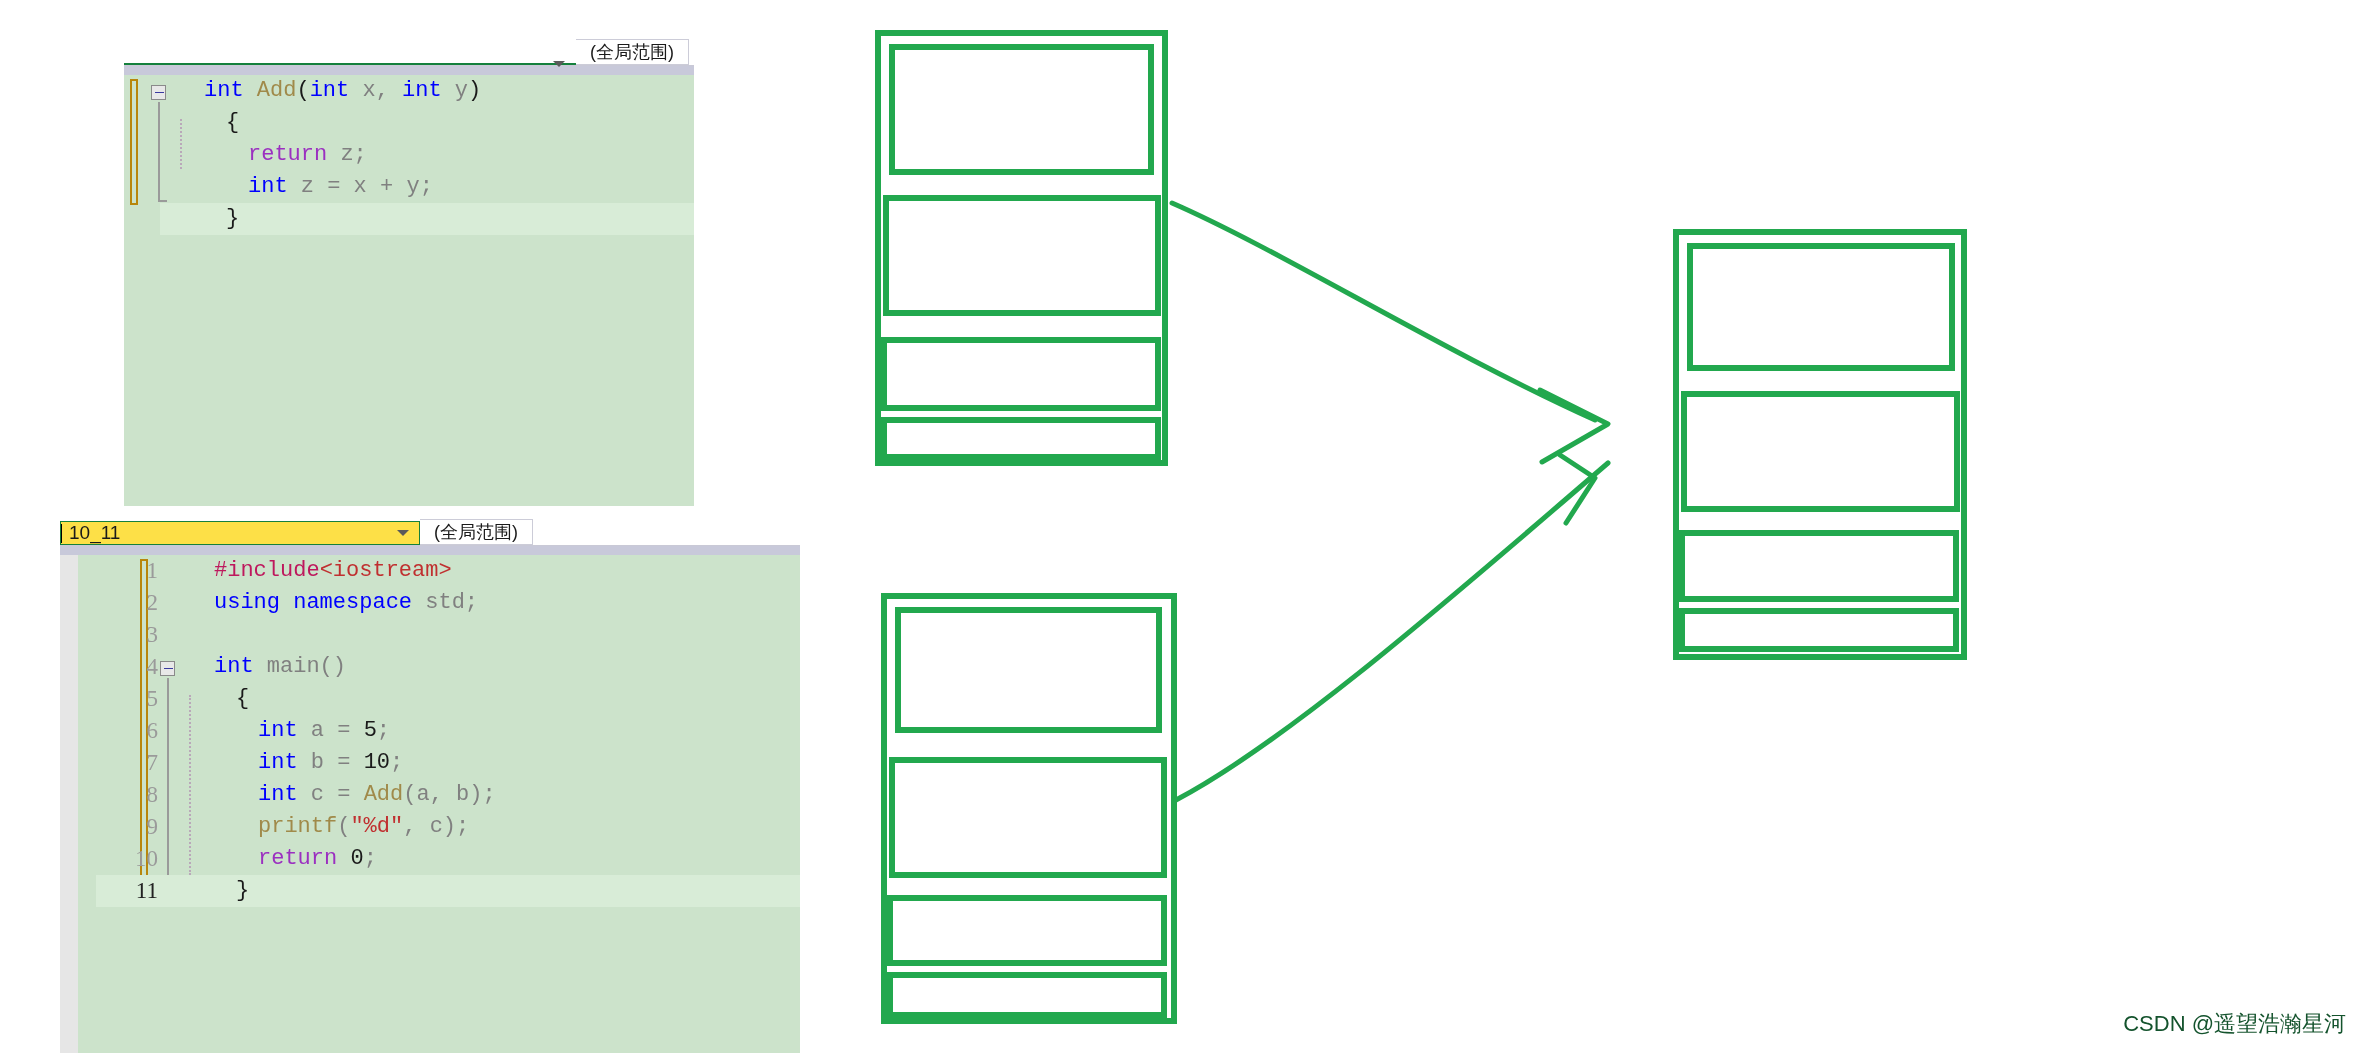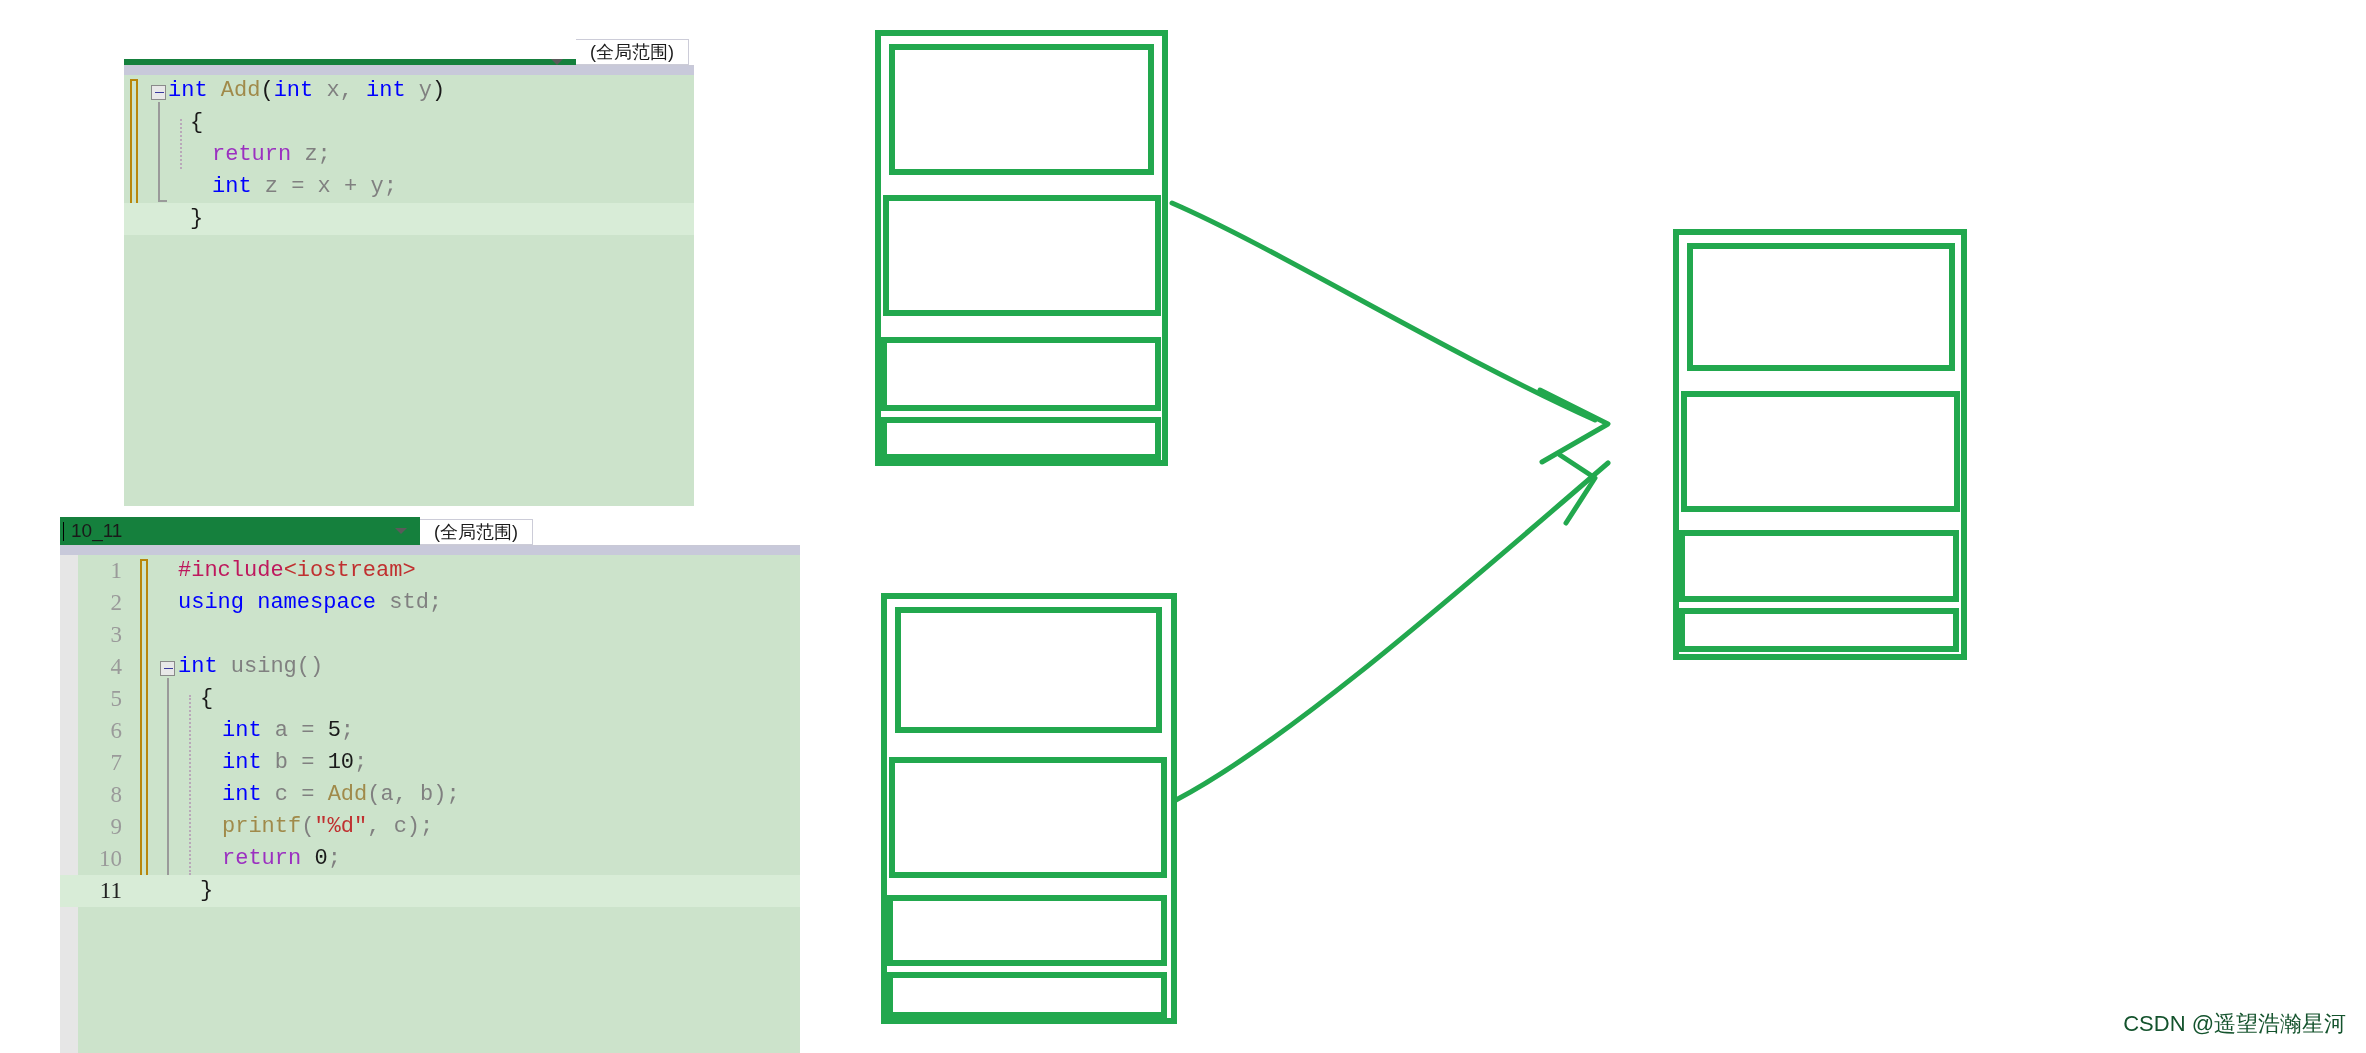--- a/index.html
+++ b/index.html
@@ -20,22 +20,22 @@
 
   
   .navbar{
     position:relative;height:30px;background:#ffffff;
     display:flex;align-items:flex-end;
     border-bottom:1px solid #c9c9d6;
     box-sizing:border-box;
     margin-top:36px;
   }
   .combo{
-    flex:0 0 auto;position:relative;background:#15803d;
-    border:3px solid #15803d;box-sizing:border-box;
+    flex:0 0 auto;position:relative;background:#fde047;
+    border:1px solid #15803d;box-sizing:border-box;
     display:flex;align-items:center;
   }
   .combo-text{
     font-family:"Liberation Sans", sans-serif;
     font-size:19px;color:#1a1a1a;padding-left:6px;white-space:nowrap;
   }
   .caret-cursor{
     display:inline-block;width:1px;height:19px;background:#000;margin-right:1px;
   }
   .combo-arrow{
@@ -54,21 +54,21 @@
 
   
   .code-surface{
     position:relative;background:#cce3cb;
     box-sizing:border-box;
     overflow:hidden;
   }
   .gutter-left{
     position:absolute;left:0;top:0;bottom:0;width:18px;background:#e6e6e6;
   }
-  .code-rows{position:relative;}
+  .code-rows{position:relative;padding-left:36px;}
   .row{
     position:relative;height:32px;line-height:32px;white-space:pre;
     font-family:"Liberation Mono", monospace;
     font-size:22px;
   }
   .row.current{background:#d8ecd7;}
   .linenum{
     position:absolute;left:0;width:62px;text-align:right;
     color:#9a9a9a;font-family:"Liberation Serif", serif;font-size:23px;
   }
@@ -164,21 +164,21 @@
     <div class="changebar" style="left:80px;top:4px;height:348px;"></div>
     <div class="foldbox" style="left:100px;top:106px;"></div>
     <div class="foldline" style="left:107px;top:123px;height:226px;"></div>
     <div class="foldfoot" style="left:107px;top:347px;"></div>
     <div class="foldline-dotted" style="left:129px;top:140px;height:180px;"></div>
 
     <div class="code-rows" id="rows-bottom">
         <div class="row"><span class="linenum">1</span><span class="codetext" style="left: 118px;"><span class="pp">#include</span><span class="ang">&lt;iostream&gt;</span></span></div>
         <div class="row"><span class="linenum">2</span><span class="codetext" style="left: 118px;"><span class="kw">using namespace</span><span class="pl"> std;</span></span></div>
         <div class="row"><span class="linenum">3</span></div>
-        <div class="row"><span class="linenum">4</span><span class="codetext" style="left: 118px;"><span class="kw">int</span><span class="pl"> using()</span></span></div>
+        <div class="row"><span class="linenum">4</span><span class="codetext" style="left: 118px;"><span class="kw">int</span><span class="pl"> main()</span></span></div>
         <div class="row"><span class="linenum">5</span><span class="codetext" style="left: 140px;"><span class="br">{</span></span></div>
         <div class="row"><span class="linenum">6</span><span class="codetext" style="left: 162px;"><span class="kw">int</span><span class="pl"> a = </span><span class="num">5</span><span class="pl">;</span></span></div>
         <div class="row"><span class="linenum">7</span><span class="codetext" style="left: 162px; text-align: right;"><span class="kw">int</span><span class="pl"> b = </span><span class="num">10</span><span class="pl">;</span></span></div>
         <div class="row"><span class="linenum">8</span><span class="codetext" style="left: 162px;"><span class="kw">int</span><span class="pl"> c = </span><span class="fn">Add</span><span class="pl">(a, b);</span></span></div>
         <div class="row"><span class="linenum">9</span><span class="codetext" style="left: 162px;"><span class="fn">printf</span><span class="pl">(</span><span class="str">"%d"</span><span class="pl">, c);</span></span></div>
         <div class="row"><span class="linenum">10</span><span class="codetext" style="left: 162px;"><span class="ret">return</span><span class="pl"> </span><span class="num">0</span><span class="pl">;</span></span></div>
         <div class="row current"><span class="linenum cur">11</span><span class="codetext" style="left: 140px;"><span class="br">}</span></span></div>
       </div>
   </div>
 </div>

